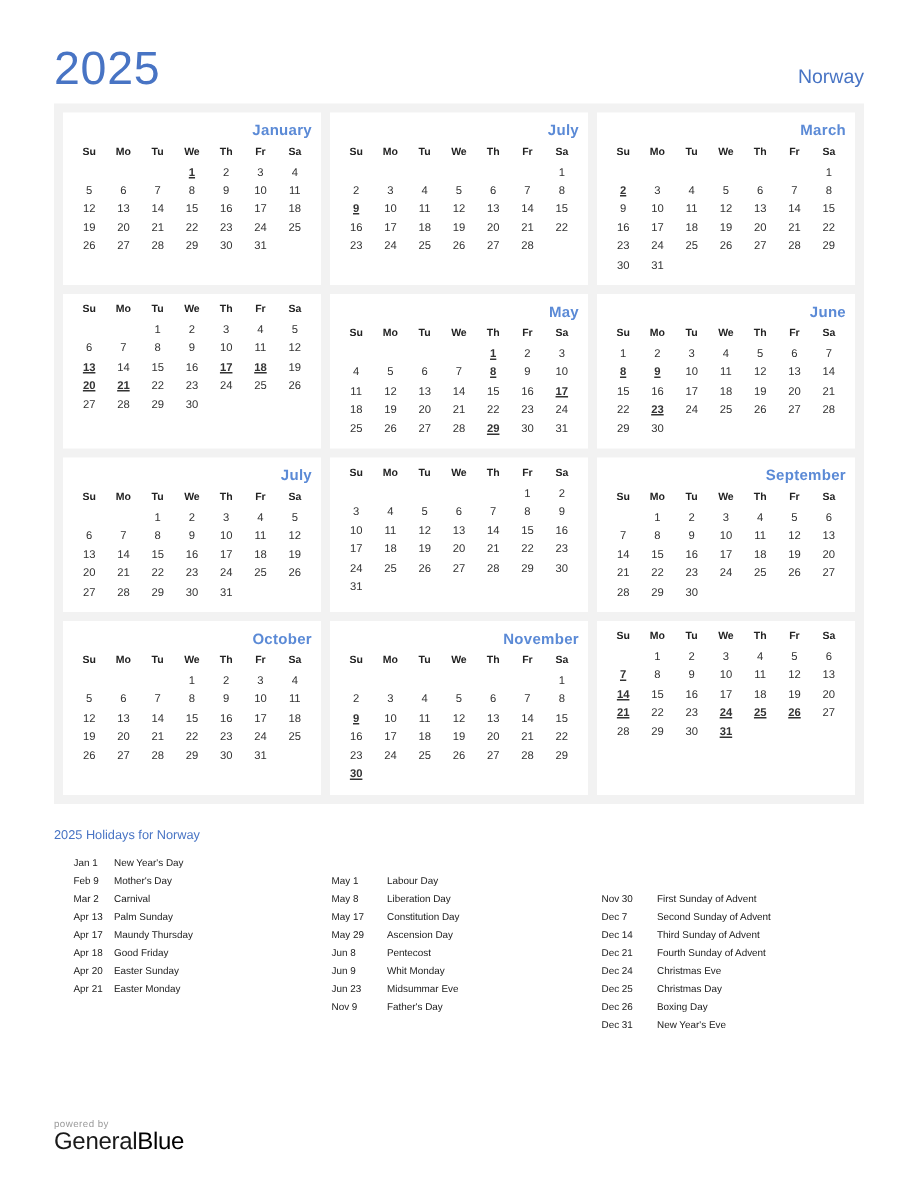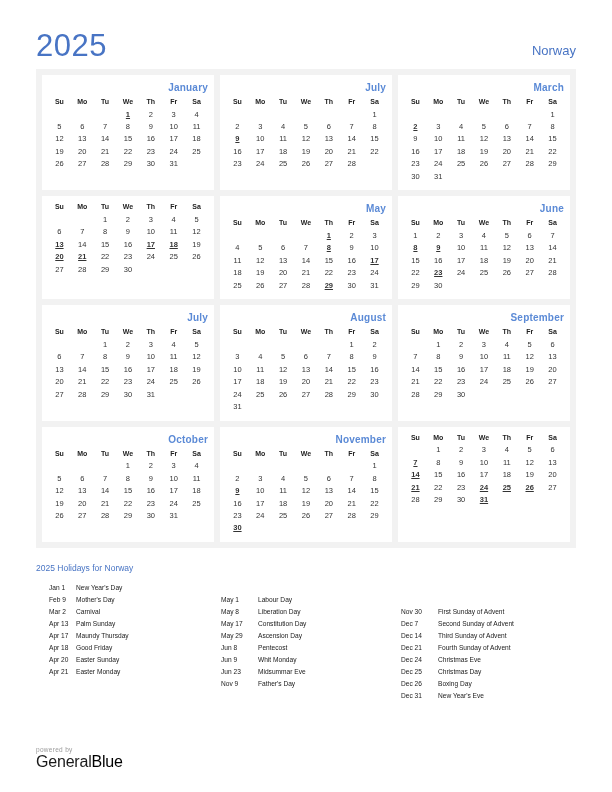--- a/index.html
+++ b/index.html
@@ -599,21 +599,20 @@
                 <td>29</td>
                 <td>30</td>
                 <td>31</td>
                 <td class="empty">&nbsp;</td>
                 <td class="empty">&nbsp;</td>
               </tr>
             </tbody>
           </table>
         </div>
         <div class="month-card">
-          <div class="month-name">August</div>
           <table class="month-table">
             <thead>
               <tr>
                 <th>Su</th>
                 <th>Mo</th>
                 <th>Tu</th>
                 <th>We</th>
                 <th>Th</th>
                 <th>Fr</th>
                 <th>Sa</th>

